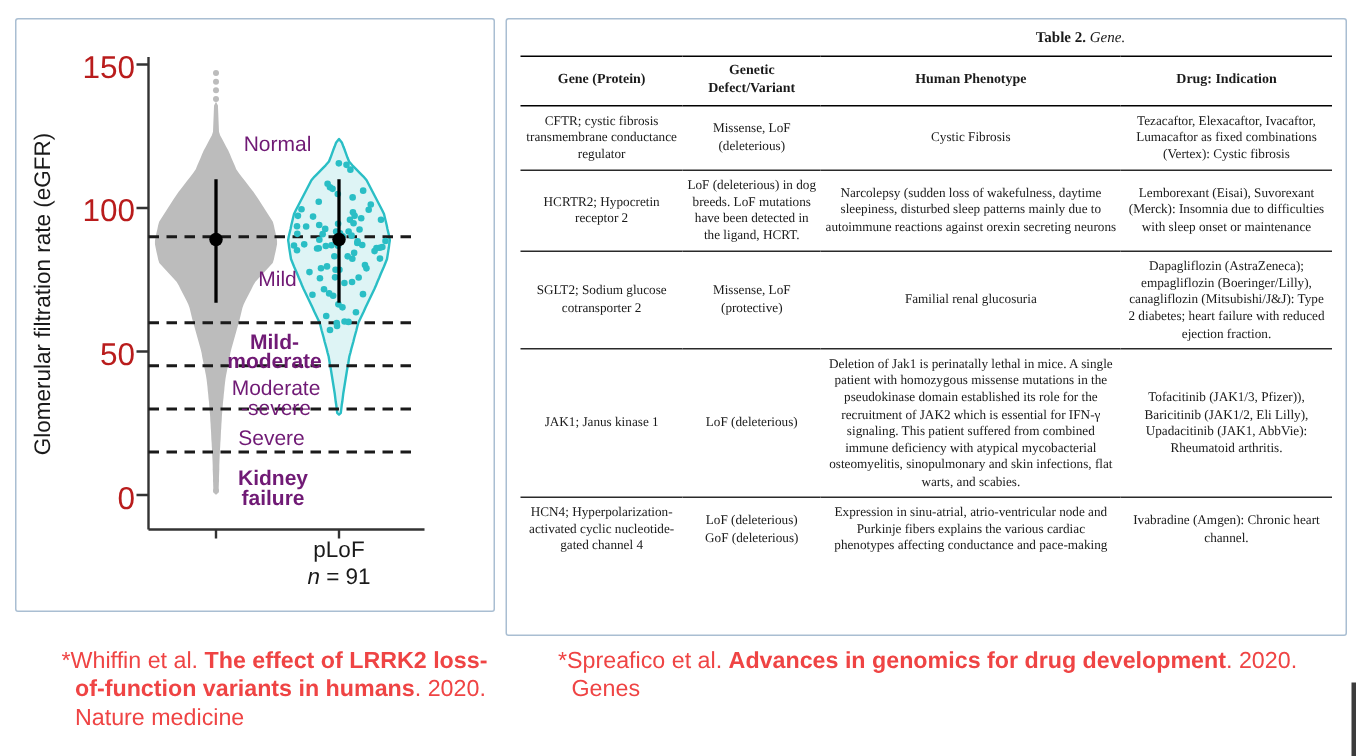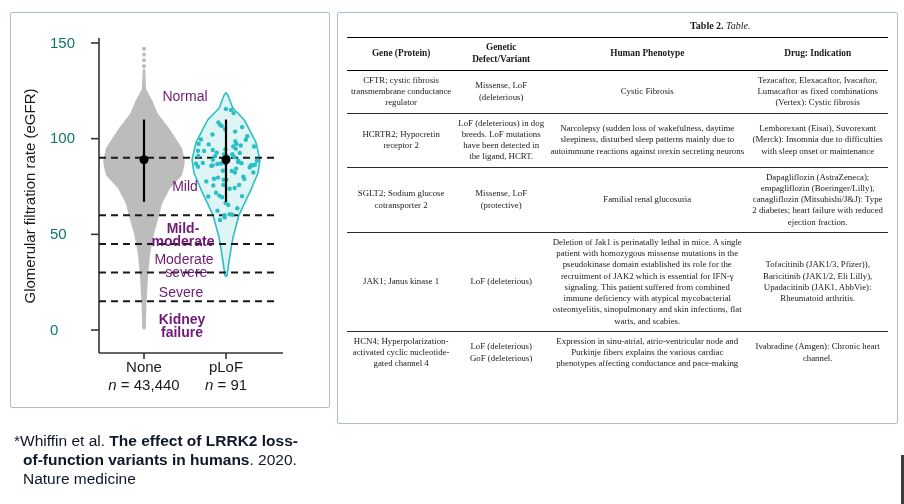--- a/index.html
+++ b/index.html
@@ -5,21 +5,21 @@
   html,body{margin:0;padding:0;background:#fff;}
   .canvas{position:relative;width:904px;height:504px;background:#ffffff;overflow:hidden;
           font-family:"Liberation Sans",sans-serif;color:#111;}
 
   
   .fig-box{position:absolute;left:10px;top:12px;width:320px;height:396px;
            border:1.5px solid #a9bed2;border-radius:2px;background:#fff;box-sizing:border-box;}
   .fig-box svg{position:absolute;left:0;top:0;}
   .ylabel{position:absolute;left:18px;top:183px;transform:translate(-50%,-50%) rotate(-90deg);
           white-space:nowrap;font-size:15px;color:#1a1a1a;}
-  .ytick{position:absolute;width:40px;font-size:15px;color:#0f766e;}
+  .ytick{position:absolute;width:40px;text-align:right;font-size:21px;color:#b91c1c;}
   .zone{position:absolute;transform:translate(-50%,-50%);text-align:center;font-size:14px;
         line-height:12.5px;color:#701a75;white-space:pre-line;}
   .cat{position:absolute;top:345px;transform:translateX(-50%);text-align:center;
        font-size:15px;line-height:18px;color:#1a1a1a;}
   .it{font-style:italic;}
 
   
   .tbl-box{position:absolute;left:337px;top:12px;width:561px;height:412px;
            border:1.5px solid #a9bed2;border-radius:2px;background:#fff;box-sizing:border-box;
            padding:3px 9px;font-family:"Liberation Serif",serif;color:#1a1a1a;}
@@ -32,22 +32,22 @@
              table-layout:fixed;}
   table.gene thead tr{border-top:1.4px solid #000;border-bottom:1.4px solid #000;font-family:Liberation Serif, serif;}
   table.gene th{font-size:9.3px;font-weight:bold;padding:4px 2px;text-align:center;vertical-align:middle;}
   table.gene td{padding:4px 3px;text-align:center;vertical-align:middle;}
   table.gene tbody tr + tr{border-top:1px solid #2a2a2a;}
   td.defect{white-space:pre-line;}
   .gene-sym{}
   .c1{width:20%;} .c2{width:17%;} .c3{width:37%;} .c4{width:26%;}
 
   
-  .cite{position:absolute;top:431px;font-size:15.5px;line-height:19px;color:#0f172a;
-        padding-left:9px;text-indent:-9px;}
+  .cite{position:absolute;top:431px;font-size:15.5px;line-height:19px;color:#ef4444;
+        padding-left:9px;text-indent:-9px;margin-left:27px;}
   .cite-left{left:14px;width:292px;}
   .cite-right{left:345px;width:505px;}
   .cite b{font-weight:bold;}
 
   .edge-artifact{position:absolute;right:0;top:455px;width:3px;height:49px;background:#3c3c3c;}
 </style>
 </head>
 <body>
 
 <div class="canvas">
@@ -177,33 +177,29 @@
     <div class="zone" style="left:174px;top:83px;">Normal</div>
     <div class="zone" style="left:174px;top:173px;">Mild</div>
     <div class="zone" style="left:172px;top:221px;font-weight:bold;">Mild-
 moderate</div>
     <div class="zone" style="left:173px;top:252px;">Moderate
 -severe</div>
     <div class="zone" style="left:170px;top:279px;">Severe</div>
     <div class="zone" style="left:171px;top:312px;font-weight:bold;">Kidney
 failure</div>
 
-    <div class="cat" style="left:133px;">
-      <div>None</div>
-      <div><span class="it">n</span><span> = 43,440</span></div>
-    </div>
     <div class="cat" style="left:215px;">
       <div>pLoF</div>
       <div><span class="it">n</span><span> = 91</span></div>
     </div>
   </div>
 
   <div class="tbl-box">
     <div class="tbl-caption">
-      <span class="cap"><span class="cap-b">Table 2.</span><span class="cap-i"> Table.</span></span>
+      <span class="cap"><span class="cap-b">Table 2.</span><span class="cap-i"> Gene.</span></span>
     </div>
     <table class="gene">
       <colgroup>
           <col class="c1">
           <col class="c2">
           <col class="c3">
           <col class="c4">
         </colgroup>
       <thead>
         <tr>
@@ -247,15 +243,18 @@
           <td>Expression in sinu-atrial, atrio-ventricular node and Purkinje fibers explains the various cardiac phenotypes affecting conductance and pace-making</td>
           <td>Ivabradine (Amgen): Chronic heart channel.</td>
         </tr>
       </tbody>
     </table>
   </div>
 
   <div class="cite cite-left">
     <span>*Whiffin et al. </span><b>The effect of LRRK2 loss-of-function variants in humans</b><span>. </span><span>2020. Nature medicine</span>
   </div>
+  <div class="cite cite-right">
+    <span>*Spreafico et al. </span><b>Advances in genomics for drug development</b><span>. </span><span>2020. Genes</span>
+  </div>
 
   <div class="edge-artifact"></div>
 </div>
 
 </body></html>

